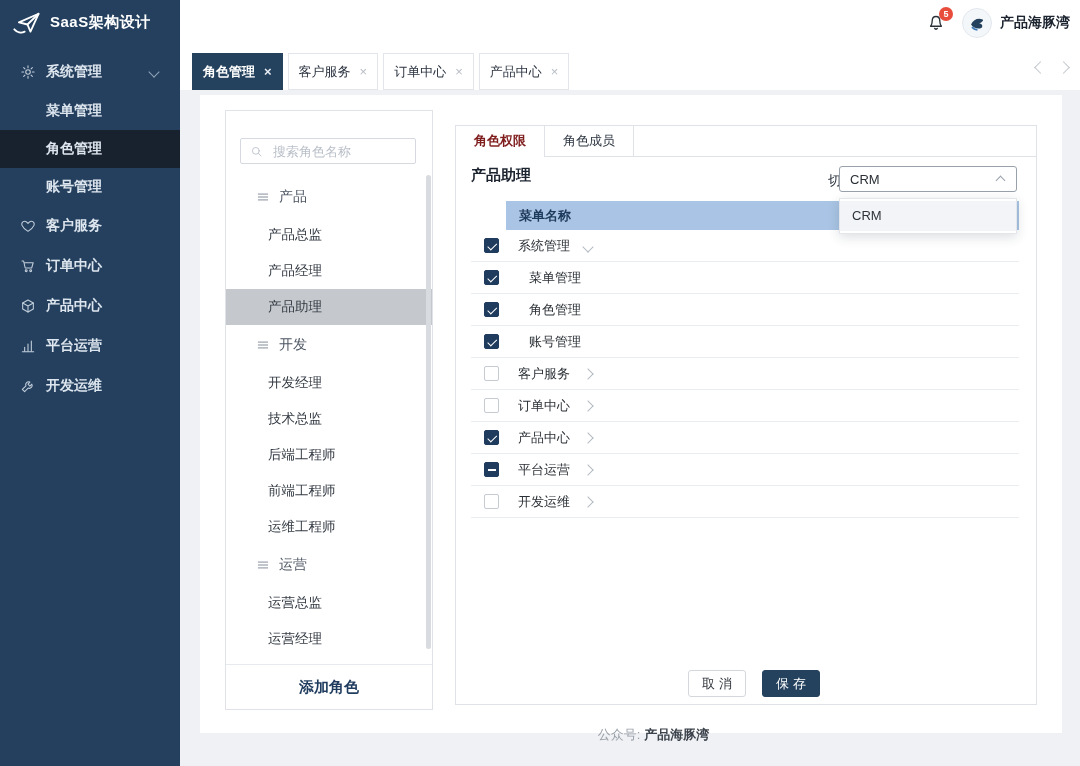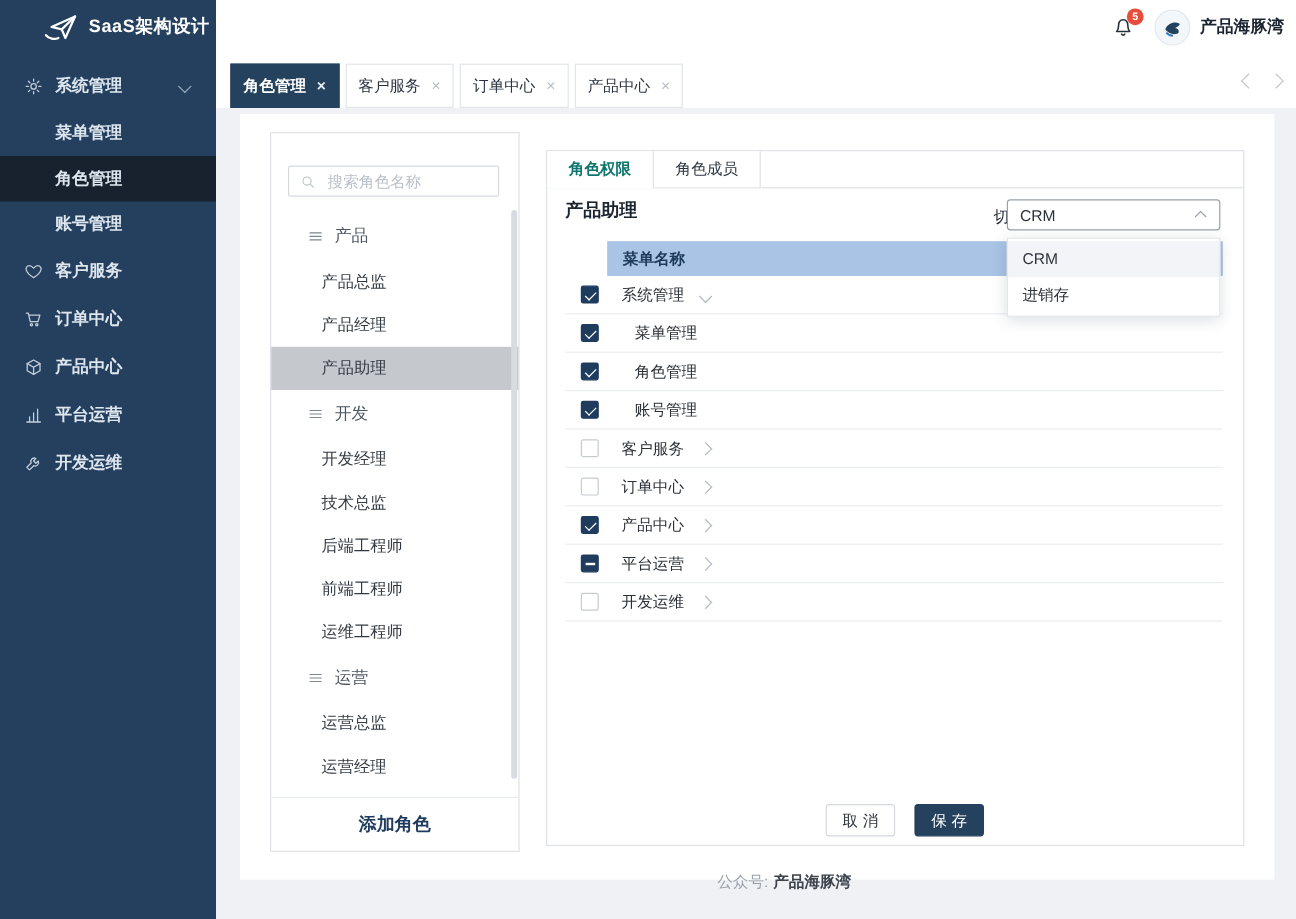--- a/index.html
+++ b/index.html
@@ -10,21 +10,21 @@
   .icon{display:inline-flex;align-items:center;justify-content:center;}
   .icon svg{width:100%;height:100%;fill:none;stroke:currentColor;stroke-width:1.6;stroke-linecap:round;stroke-linejoin:round;}
   .chev{display:inline-block;width:7px;height:7px;border-right:1.6px solid currentColor;border-bottom:1.6px solid currentColor;}
   .chev.down{transform:rotate(45deg);}
   .chev.right{transform:rotate(-45deg);}
   .chev.up{transform:rotate(-135deg);}
   .chev.left{transform:rotate(135deg);}
 
   
   .sidebar{position:absolute;left:0;top:0;width:180px;height:766px;background:#24405e;color:#e6ecf3;}
-  .brand{display:flex;align-items:center;height:45px;padding-left:36px;}
+  .brand{display:flex;align-items:center;height:45px;padding-left:12px;}
   .brand .icon{width:30px;height:26px;color:#fff;}
   .brand-title{margin-left:8px;font-size:15px;font-weight:700;color:#fff;letter-spacing:.5px;}
   .smenu{padding-top:7px;}
   .srow{position:relative;display:flex;align-items:center;height:38px;padding-left:20px;cursor:pointer;font-size:14px;font-weight:600;color:#dde5ee;}
   .srow.toplevel{height:40px;}
   .srow .sicon{width:16px;height:16px;color:#c3cedb;flex:0 0 16px;}
   .srow .slabel{margin-left:10px;}
   .srow.sub{padding-left:46px;}
   .srow.sub .slabel{margin-left:0;}
   .srow.active{background:#17222e;}
@@ -64,21 +64,21 @@
   .rgroup .glabel{margin-left:9px;}
   .ritem{display:flex;align-items:center;height:36px;padding-left:42px;font-size:13.5px;color:#333a43;cursor:pointer;}
   .ritem.selected{background:#c5c9cd;}
   .scroll-thumb{position:absolute;right:1px;top:64px;width:5px;height:474px;border-radius:3px;background:#d8dbdf;cursor:pointer;}
   .add-role{position:absolute;left:0;bottom:0;width:100%;height:44px;border-top:1px solid #e6e9ed;display:flex;align-items:center;justify-content:center;font-size:15px;font-weight:700;color:#1f3c5e;cursor:pointer;}
 
   
   .perm-panel{position:absolute;left:255px;top:30px;width:582px;height:580px;border:1px solid #dfe2e7;box-sizing:border-box;background:#fff;}
   .ptabs{position:relative;display:flex;border-bottom:1px solid #dfe2e7;height:30px;}
   .ptab{width:88px;height:30px;line-height:30px;text-align:center;font-size:13px;color:#2b3440;border-right:1px solid #dfe2e7;cursor:pointer;background:#fff;}
-  .ptab.active{height:31px;margin-bottom:-1px;color:#0f766e;font-weight:700;}
+  .ptab.active{height:31px;margin-bottom:-1px;color:#7f1d1d;font-weight:700;}
   .ptitle{position:absolute;left:15px;top:40px;font-size:15px;font-weight:700;color:#1c2430;}
   .applabel{position:absolute;left:328px;top:46px;width:52px;font-size:13px;color:#1c2430;margin-left:44px;}
   .select{position:absolute;left:383px;top:40px;width:178px;height:26px;border:1px solid #9aa1ab;border-radius:3px;box-sizing:border-box;background:#fff;display:flex;align-items:center;cursor:pointer;}
   .select .val{margin-left:10px;font-size:13px;color:#2b3036;flex:1;}
   .select .chev{width:6px;height:6px;color:#9aa1ab;margin-right:12px;margin-top:3px;}
   .ptable{position:absolute;left:15px;top:75px;width:548px;}
   .thead{height:29px;line-height:29px;background:#a9c4e4;color:#1e3a5c;font-size:13px;font-weight:700;padding-left:13px;margin-left:35px;}
   .trow{position:relative;display:flex;align-items:center;height:31px;border-bottom:1px solid #eaedf0;cursor:pointer;}
   .cb{position:relative;width:15px;height:15px;border-radius:2px;border:1px solid #c6cbd2;background:#fff;box-sizing:border-box;margin-left:13px;flex:0 0 15px;cursor:pointer;}
   .cb.checked,.cb.indeterminate{background:#1f3c5e;border-color:#1f3c5e;}
@@ -351,21 +351,20 @@
               <span class="chev right rchev"></span>
             </div>
             <div class="trow lvl0">
               <span class="cb unchecked"></span>
               <span class="tlabel">开发运维</span>
               <span class="chev right rchev"></span>
             </div>
           </div>
         <div class="dropdown" id="dropdown">
             <div class="opt hl">CRM</div>
-            <div class="opt">进销存</div>
           </div>
         <div class="btns">
           <button class="btn cancel">取消</button>
           <button class="btn save">保存</button>
         </div>
       </section>
 
     </div>
     <div class="footer">
       <span>公众号:</span><b>产品海豚湾</b>

